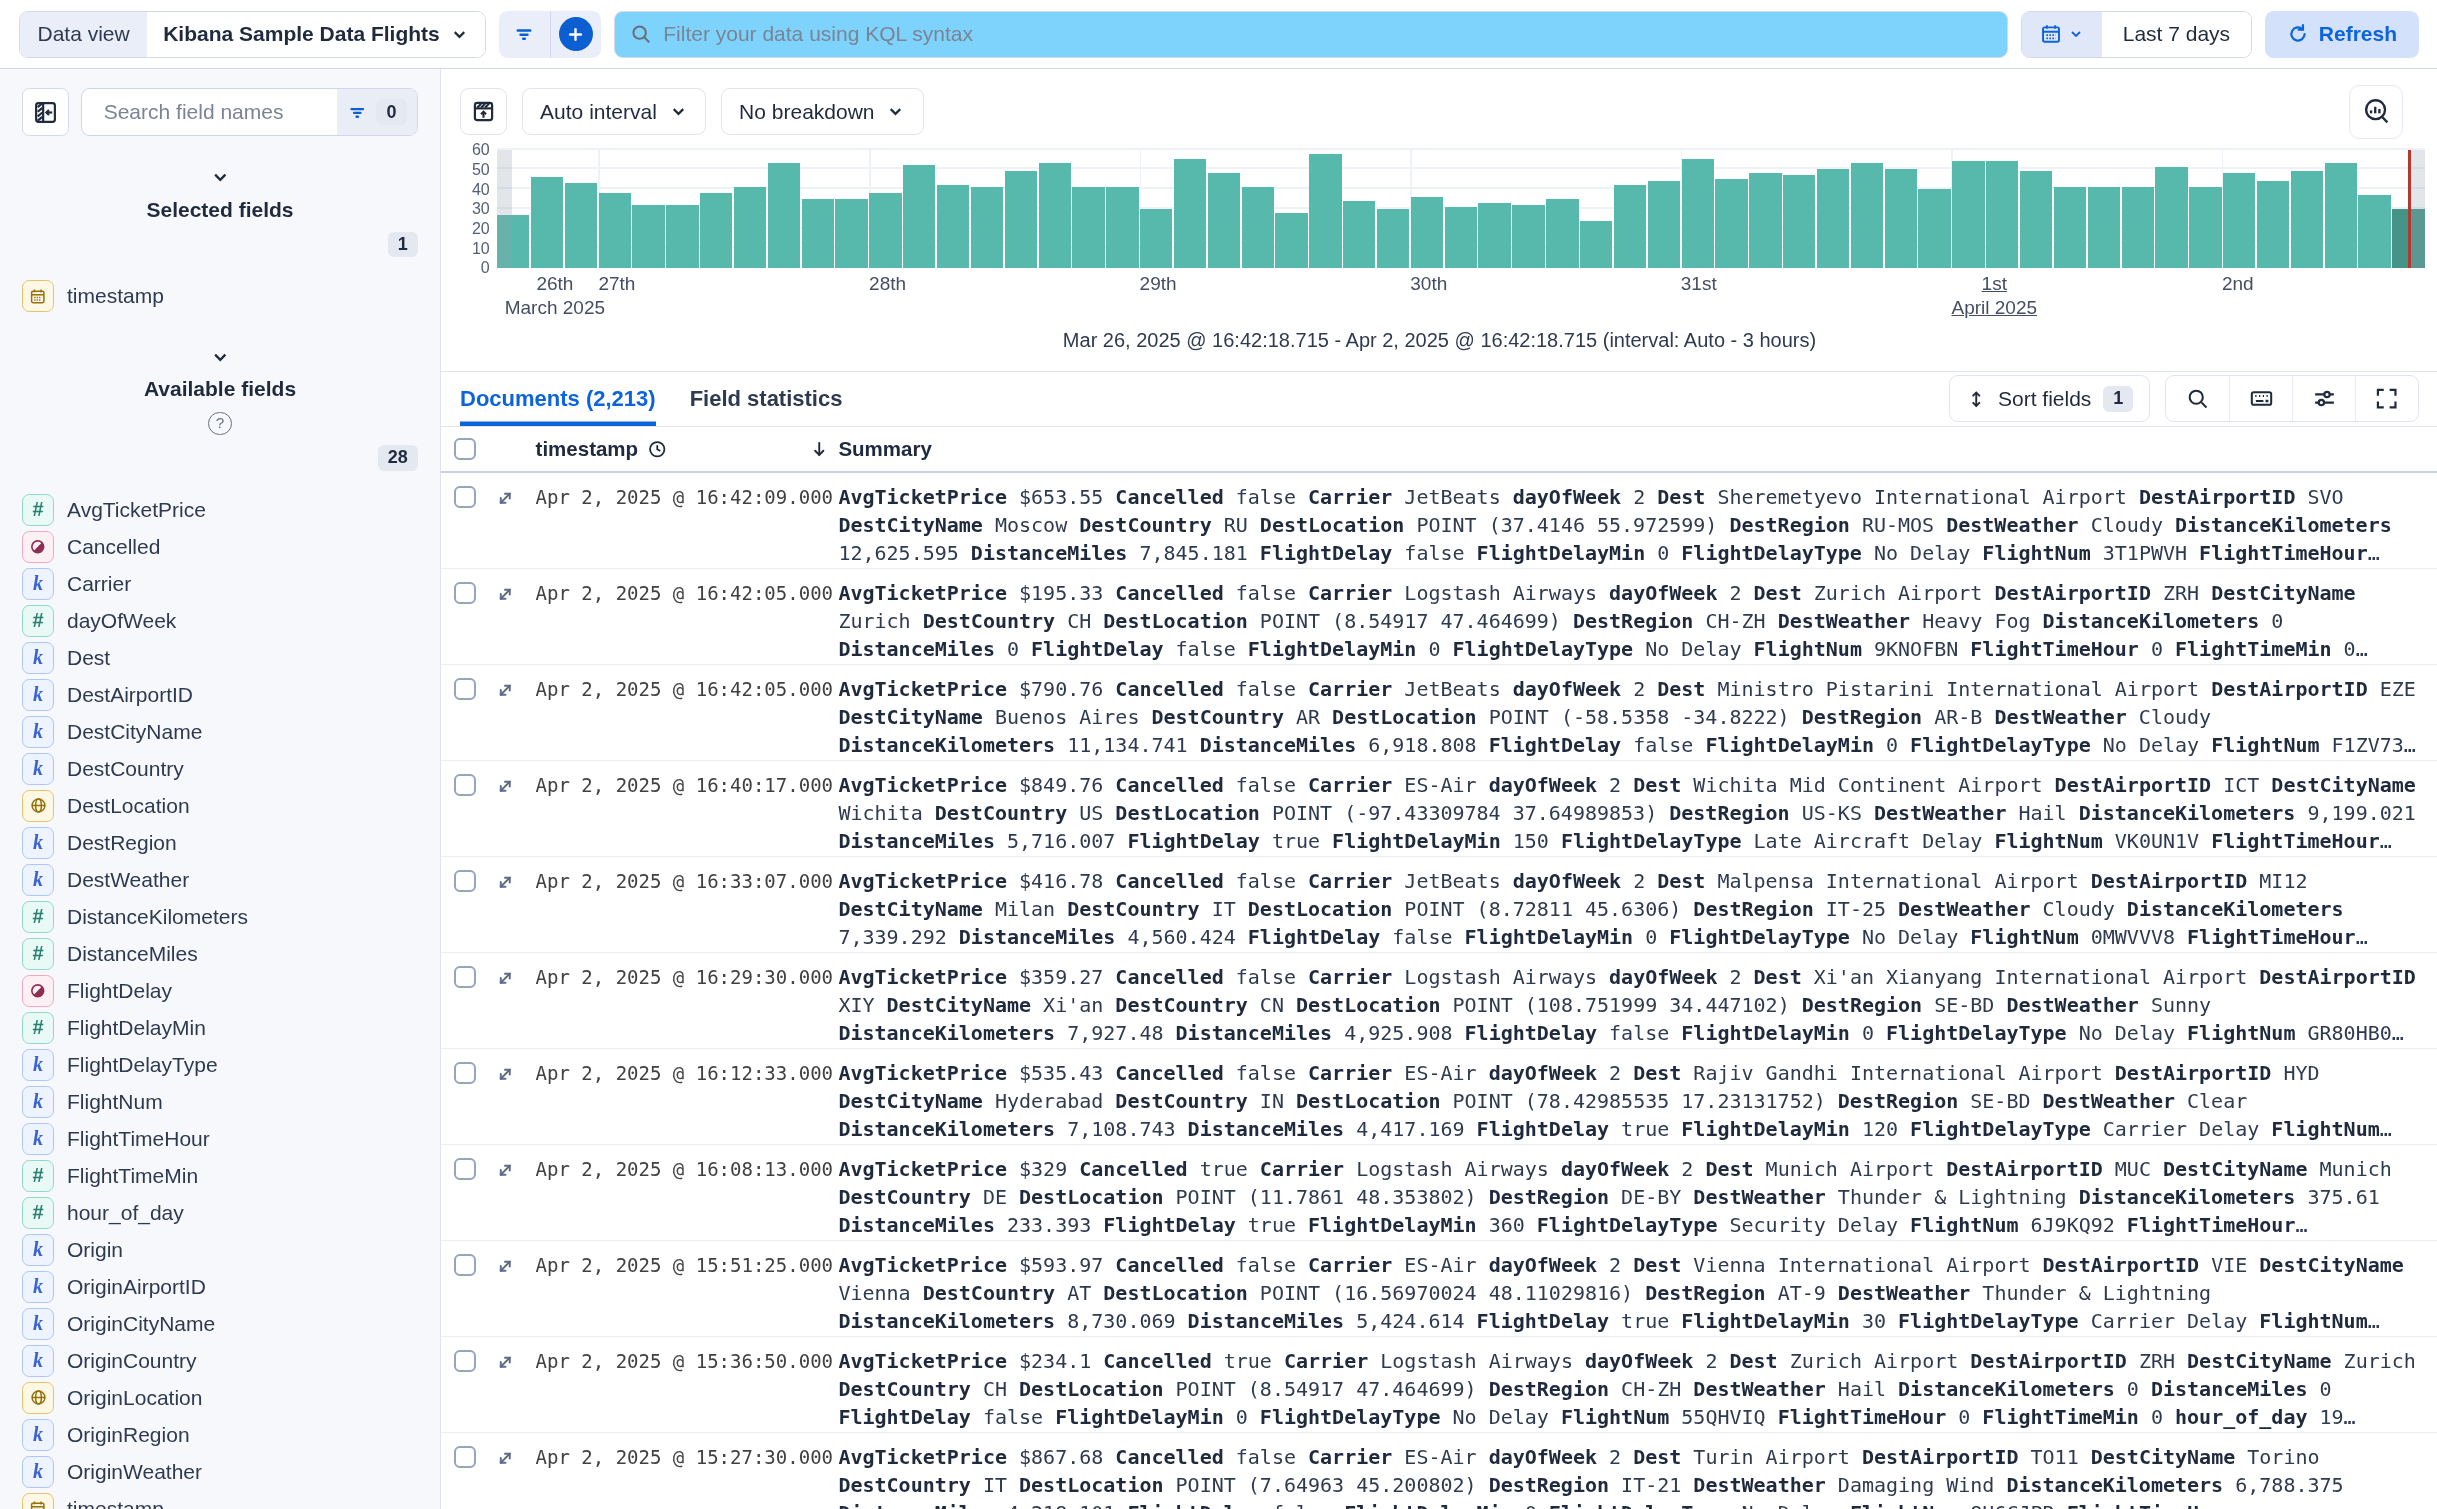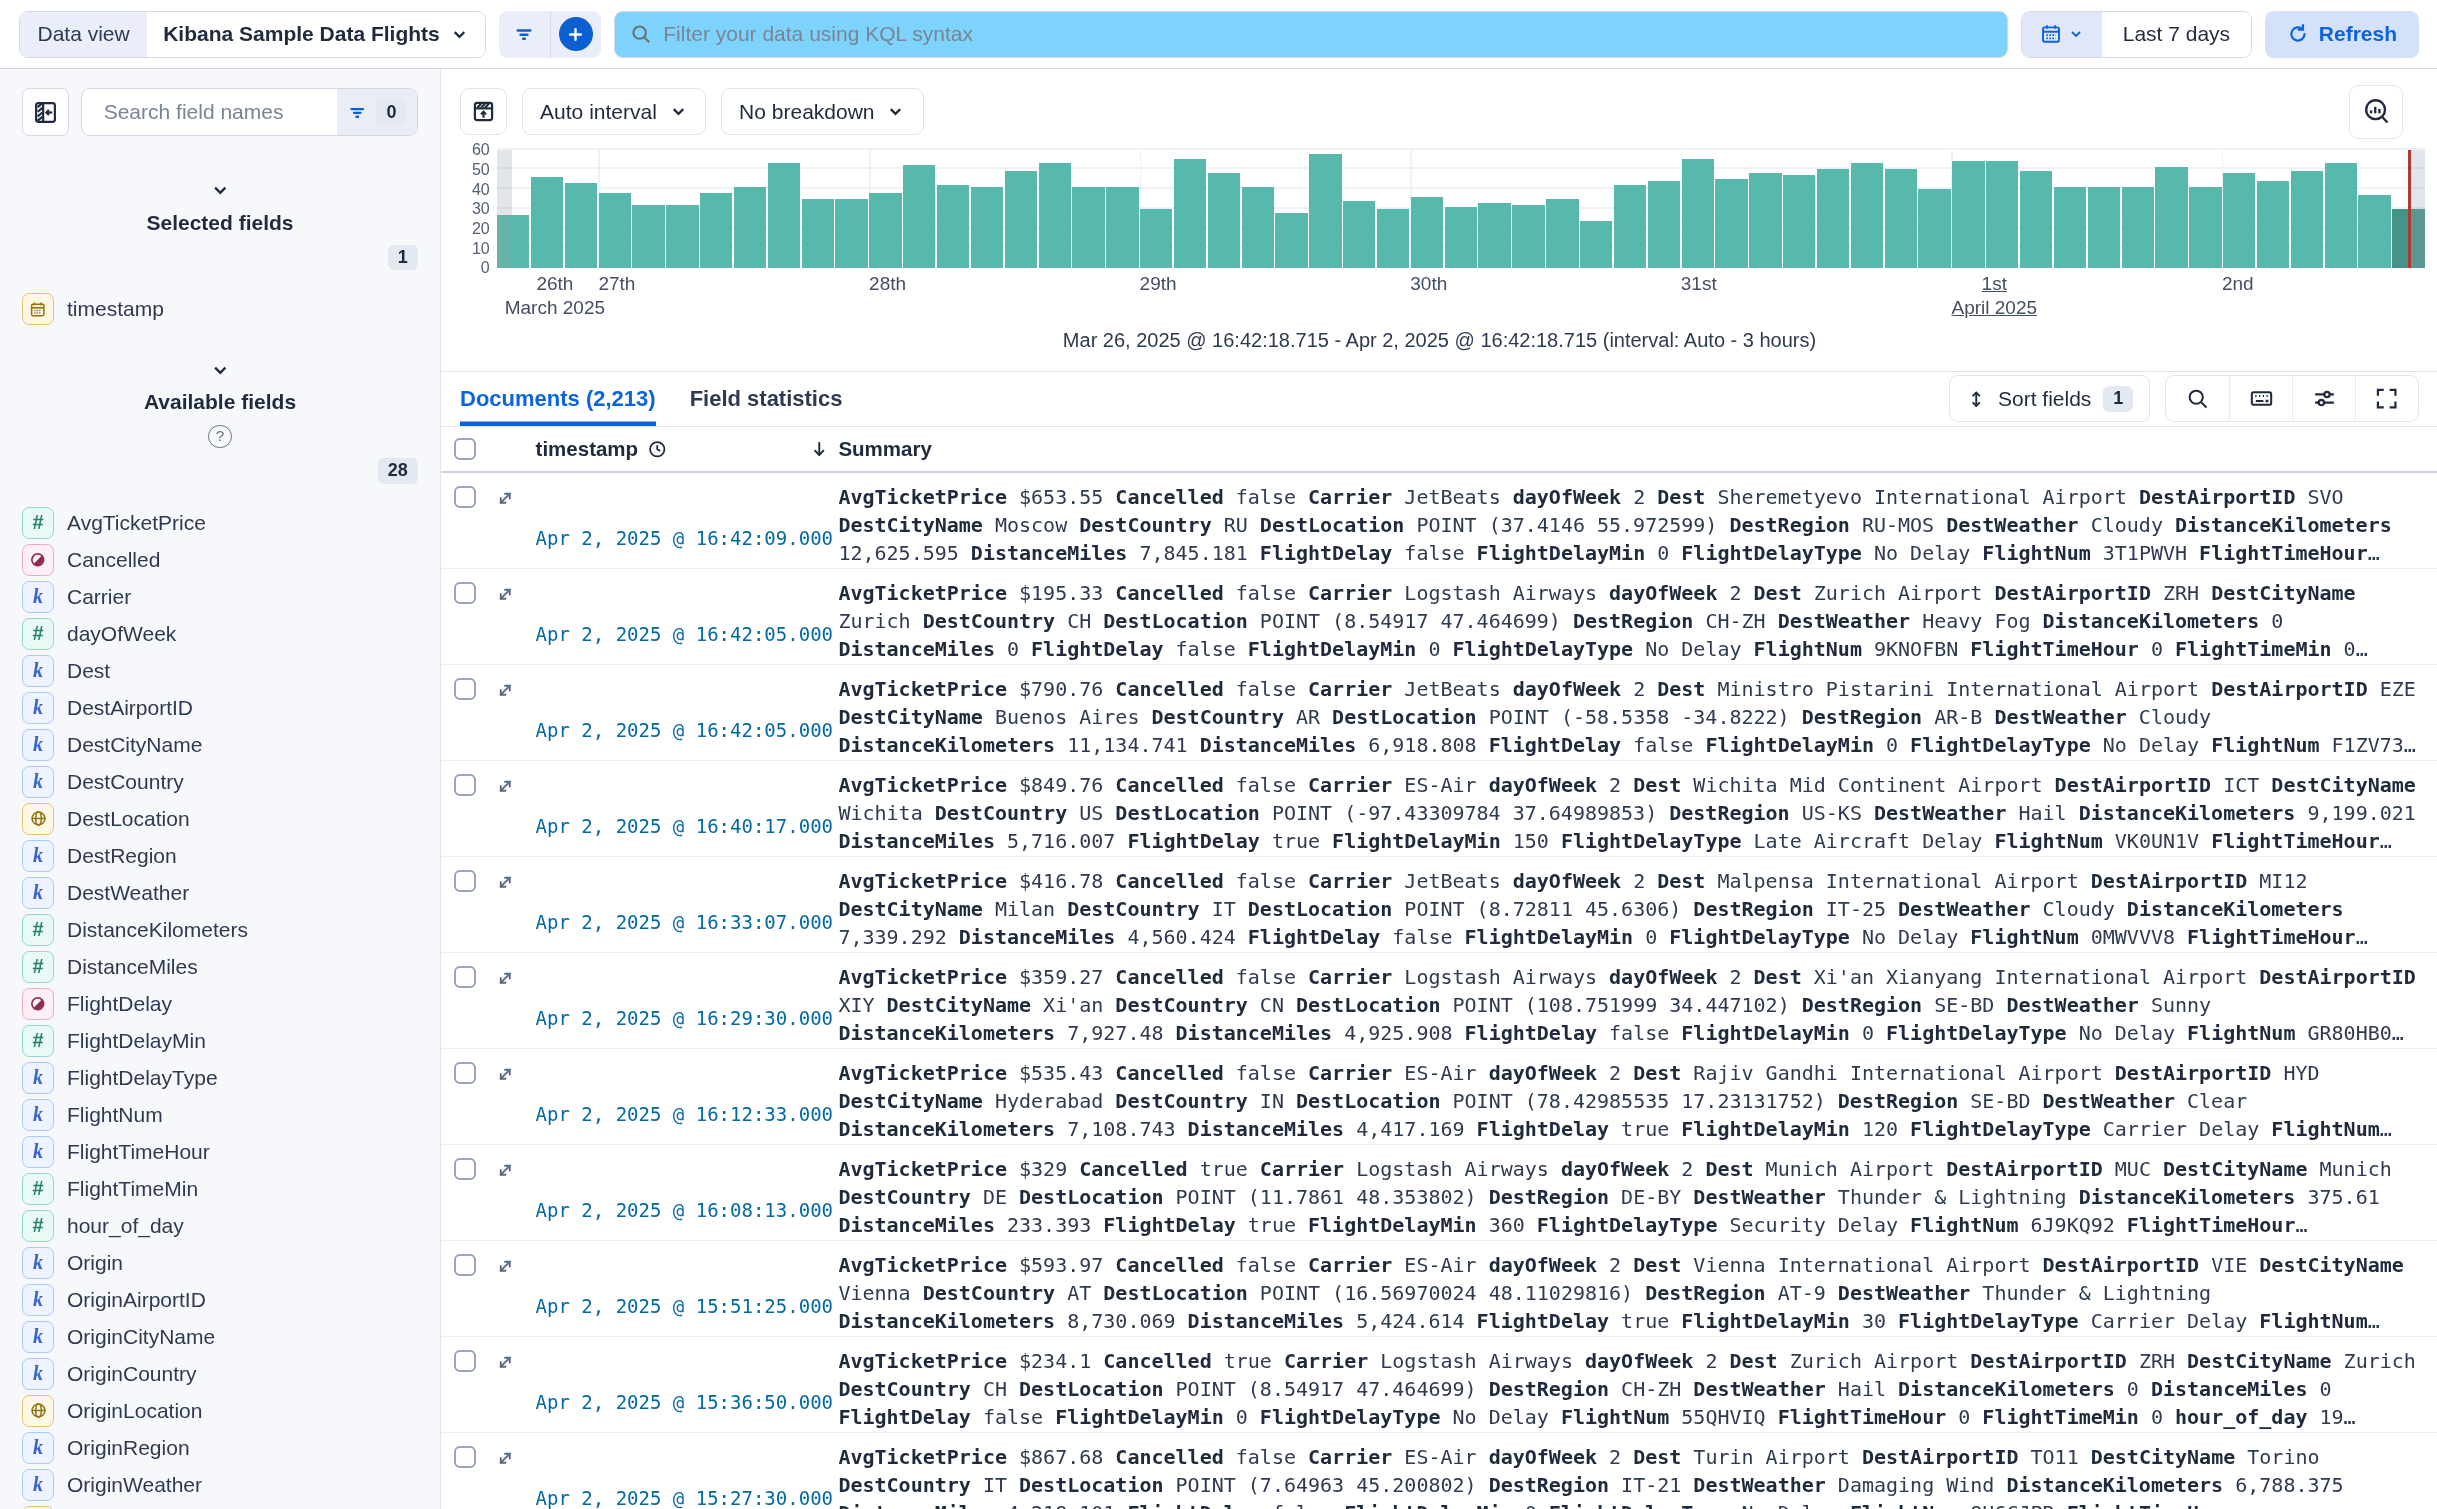--- a/index.html
+++ b/index.html
@@ -28,21 +28,21 @@
   .refresh { height:47px; border:none; border-radius:8.8px; background:#d3e1fa; color:#0b64dd;
     font-size:21px; font-weight:700; padding:0 22px; display:flex; align-items:center; gap:10.2px; cursor:pointer; font-family:inherit; }
 
   
   .content { display:flex; height:1440px; }
   .sidebar { width:441px; flex:0 0 441px; background:#f7f8fc; border-right:1.5px solid #dfe4ee;
     padding:19px 22px 17.5px 22px; display:flex; flex-direction:column; }
   .main { flex:1; min-width:0; display:flex; flex-direction:column; background:#fff; padding-top:16px; }
 
   
-  .sb-top { display:flex; gap:11.7px; margin-bottom:44px;align-items:center; }
+  .sb-top { display:flex; gap:11.7px; margin-bottom:31px;align-items:center; }
   .collapse-btn { width:47px; height:48px; background:#fff; border:1.5px solid #d3dae6; border-radius:7.3px;
     display:flex; align-items:center; justify-content:center; cursor:pointer; flex:0 0 auto; }
   .fsearch { flex:1; height:48px; border:1.5px solid #cfd7e6; border-radius:8.8px; background:#fff;
     display:flex; align-items:center; overflow:hidden; }
   .fsearch .mag { padding:0 10.2px 0 11.7px; }
   .fsearch input { flex:1; border:none; outline:none; font-size:21px; font-family:inherit; color:#2e3a4f; min-width:0; background:transparent; }
   .fsearch input::placeholder { color:#7a8494; }
   .fs-right { height:100%; background:#e9edf6; display:flex; align-items:center; gap:8.8px; padding:0 10.2px; }
   .badge { background:#e3e8f1; border-radius:5.8px; padding:2.2px 10.2px; font-size:18px; font-weight:700; color:#1f2a3d; }
   .section-h { display:flex; align-items:center; gap:10.2px; font-size:21px; font-weight:700; color:#1f2a3d; margin-bottom:20.5px; cursor:pointer;flex-direction:column; }
@@ -106,21 +106,21 @@
   
   .grid-cols { display:grid; grid-template-columns:32px 32px 294px 1fr; column-gap:8.8px; padding:0 11.7px 0 13px; }
   .thead { height:47px; align-items:center; border-bottom:2.2px solid #c9d1e0; font-size:20.5px; font-weight:700; color:#1f2a3d; }
   .th-ts { display:flex; align-items:center; gap:8.8px; }
   .th-ts .sort-down { margin-left:auto; }
   .cb { width:22px; height:22px; border:2.2px solid #98a4b8; border-radius:5.8px; background:#fff; cursor:pointer; }
   .rows { overflow:hidden; }
   .row { border-bottom:1.5px solid #e9edf4; padding-top:10.2px; height:96px; align-items:start; }
   .row .cb { margin-top:2.9px; }
   .expand-btn { border:none; background:transparent; cursor:pointer; padding:0; margin-top:4.4px; color:#5b6b85; }
-  .ts-cell { font-family:"DejaVu Sans Mono", monospace; font-size:19px; color:#0369a1; white-space:nowrap; padding-top:2.9px;margin-top:41px; }
+  .ts-cell { font-family:"DejaVu Sans Mono", monospace; font-size:19px; color:#404040; white-space:nowrap; padding-top:2.9px; }
   .sum-cell { font-family:"DejaVu Sans Mono", monospace; font-size:20px; line-height:28px; color:#2e3a4f;
     display:-webkit-box; -webkit-line-clamp:3; -webkit-box-orient:vertical; overflow:hidden; max-height:83px; word-break:break-word; }
   .sum-cell b { font-weight:700; color:#1f2a3d; }
 </style>
 </head>
 <body>
 
 <header class="top-bar">
   <div class="dv">
     <span class="dv-label">Data view</span>

